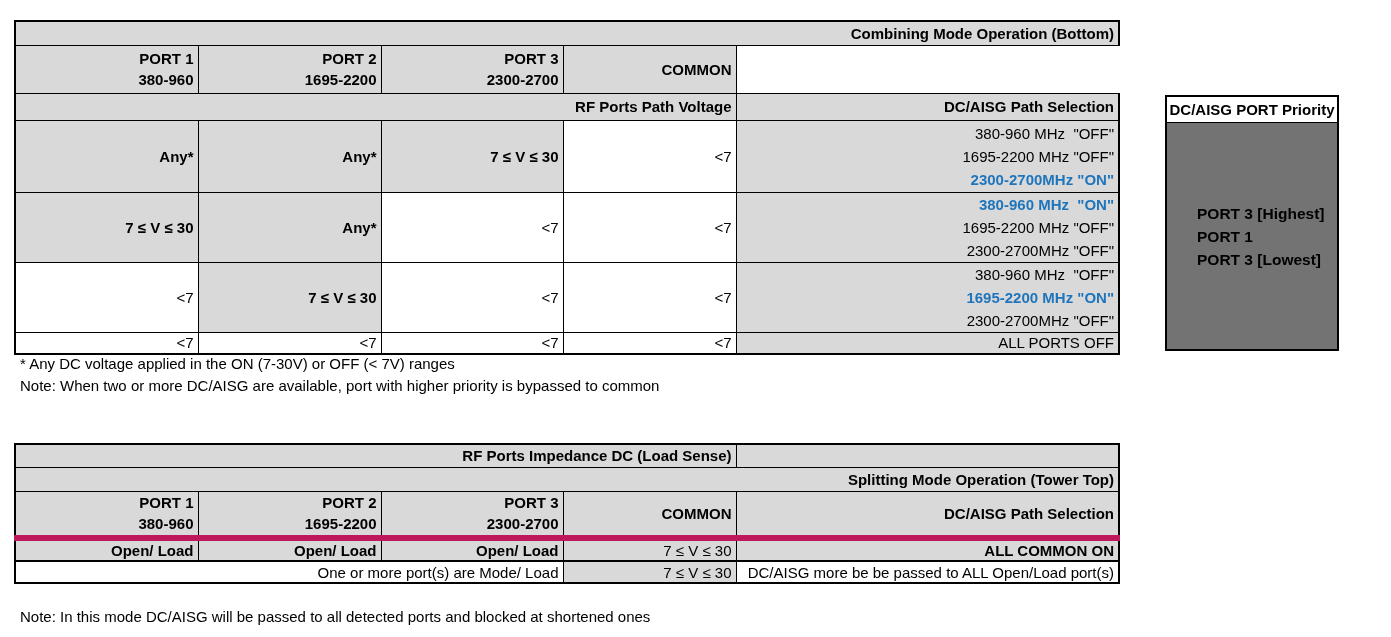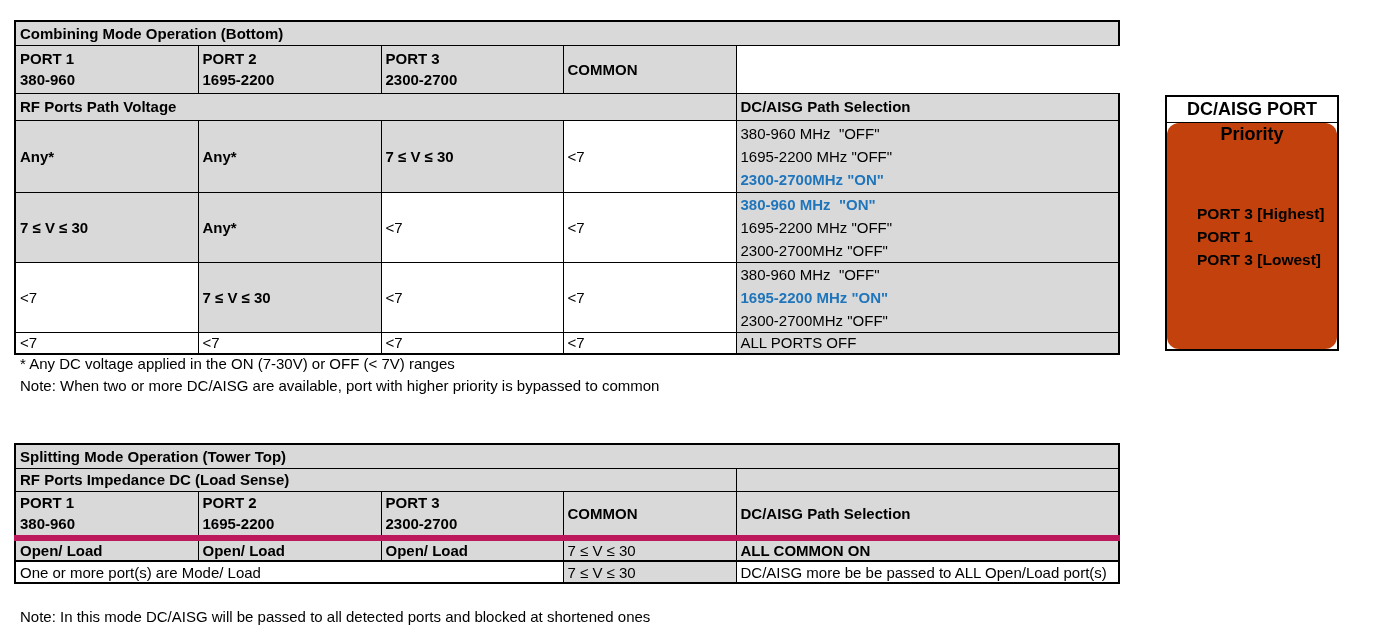--- a/index.html
+++ b/index.html
@@ -5,21 +5,21 @@
   html,body { margin:0; padding:0; background:#ffffff; }
   .canvas {
     position:relative; width:1391px; height:637px;
     font-family:"Liberation Sans", sans-serif; color:#000;
     background:#ffffff; overflow:hidden;
   }
   table { border-collapse:collapse; position:absolute; table-layout:fixed; }
   .t-main  { left:14px; top:20px;  width:1104px; border:2px solid #000; }
   .t-split { left:14px; top:443px; width:1104px; border:2px solid #000; }
   td {
-    border:1px solid #000; text-align:left; vertical-align:middle;
+    border:1px solid #000; text-align:right; vertical-align:middle;
     font-size:15px; padding:0 4px; overflow:hidden;
   }
   .gray { background:#D9D9D9; }
   .b { font-weight:bold; }
   .title-cell { font-size:15px; }
   .two-line div { line-height:21px; }
   .path-line { white-space:pre; line-height:23px; }
   .on { color:#1F75BC; font-weight:bold; }
   .ghost { background:#fff; border-right:hidden; border-bottom:1px solid #000; }
   tr.thick td { border-top:6px solid #be185d; border-bottom:2px solid #000; }
@@ -27,25 +27,25 @@
     position:absolute; left:20px; font-size:15px; line-height:18px;
     white-space:pre;
   }
   
   .priority {
     position:absolute; left:1165px; top:95px; width:170px;
     border:2px solid #000;
   }
   .priority-header {
     height:25px; line-height:25px; text-align:center; font-weight:bold;
-    font-size:18px; background:#ffffff; border-bottom:1px solid #000;
+    font-size:15px; background:#ffffff; border-bottom:1px solid #000;
   }
   .priority-body {
-    height:226px; background:#c2410c; display:flex; flex-direction:column;
-    justify-content:center; padding-left:30px; box-sizing:border-box;border-radius:12px;
+    height:226px; background:#737373; display:flex; flex-direction:column;
+    justify-content:center; padding-left:30px; box-sizing:border-box;
   }
   .priority-body div { font-weight:bold; font-size:15.5px; line-height:23px; text-align:left; }
 </style>
 </head>
 <body>
 
 <div class="canvas">
 
   <table class="t-main">
     <colgroup>
@@ -136,26 +136,26 @@
 
   <table class="t-split">
     <colgroup>
       <col style="width:183px">
         <col style="width:183px">
         <col style="width:182px">
       <col style="width:173px">
         <col style="width:383px">
     </colgroup>
     <tbody>
-        <tr style="height:24px">
-      <td colspan="5" class="gray b title-cell">Splitting Mode Operation (Tower Top)</td>
-    </tr>
-    <tr style="height:23px">
+        <tr style="height:23px">
       <td colspan="4" class="gray b">RF Ports Impedance DC (Load Sense)</td>
       <td class="gray"></td>
+    </tr>
+    <tr style="height:24px">
+      <td colspan="5" class="gray b title-cell">Splitting Mode Operation (Tower Top)</td>
     </tr>
     <tr style="height:47px">
       <td class="gray b two-line">
         <div>PORT 1</div>
         <div>380-960</div>
       </td>
       <td class="gray b two-line">
         <div>PORT 2</div>
         <div>1695-2200</div>
       </td>

